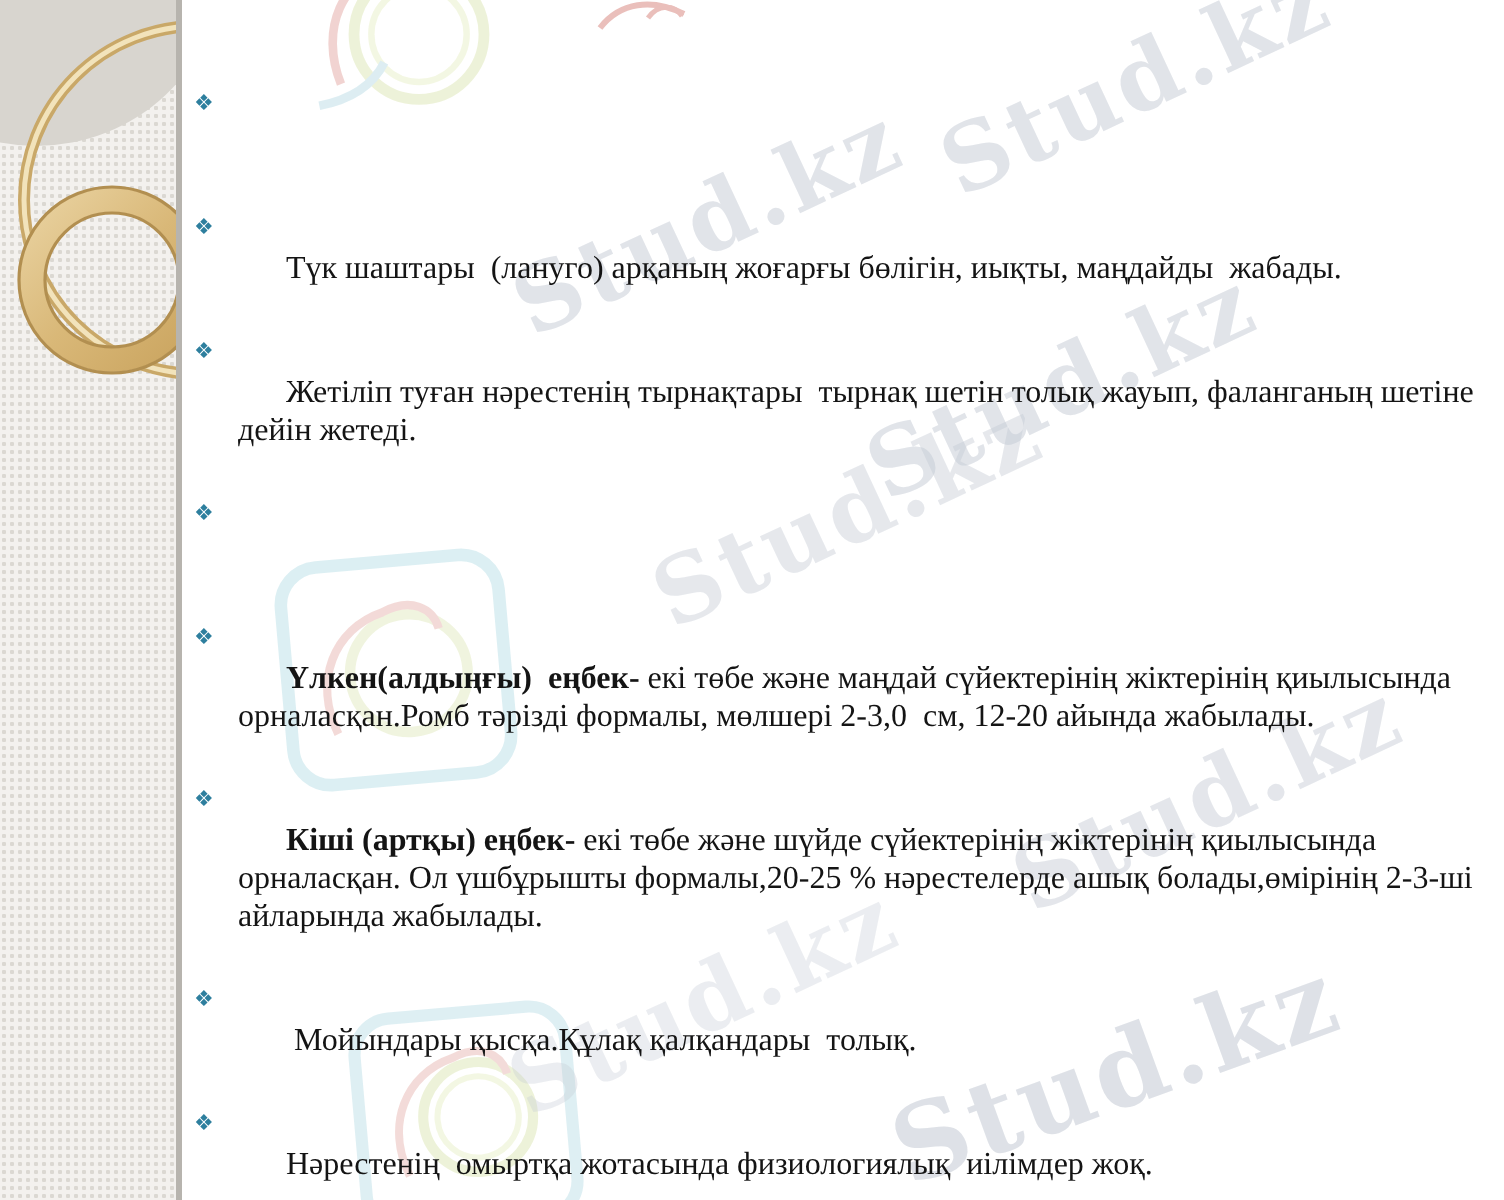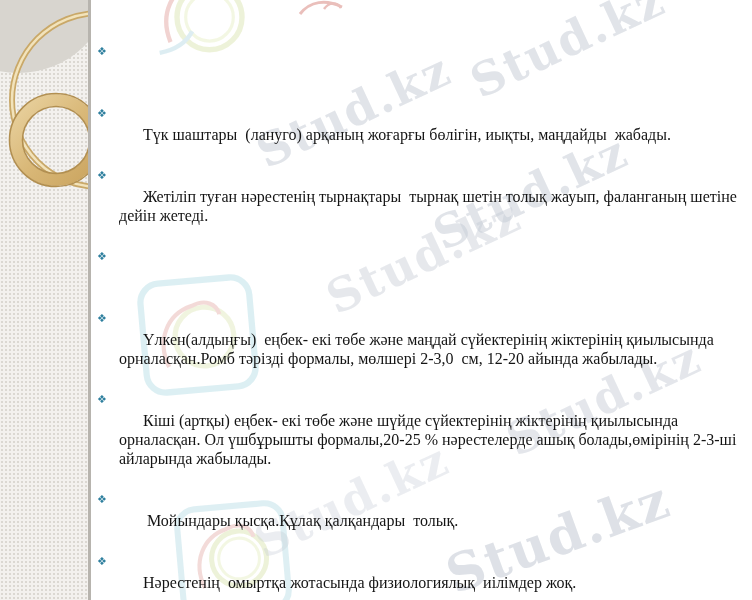--- a/index.html
+++ b/index.html
@@ -20,21 +20,21 @@
   
   .content{
     position:absolute;left:96px;top:44px;width:648px;z-index:3;
   }
   ul.bullets{list-style:none;margin:0;padding:0;font-size:16px;line-height:19px;color:#141414;}
   ul.bullets li{position:relative;padding-left:23px;margin-bottom:5px;white-space:pre-wrap;}
   .blt{
     position:absolute;left:1px;top:2px;font-size:11px;line-height:11px;
     color:#2E7F9E;font-family:"DejaVu Sans",sans-serif;
   }
-  b.run{font-weight:normal;}
+  b.run{font-weight:bold;}
   
   .wm{
     position:absolute;z-index:1;pointer-events:none;
     font-family:"DejaVu Serif",serif;font-weight:bold;letter-spacing:2px;
     color:#c4cad4;opacity:.5;font-size:46px;transform-origin:0 0;transform:rotate(-25deg);
   }
   .wm1{left:248px;top:130px;}
   .wm2{left:462px;top:60px;}
   .wm3{left:425px;top:212px;}
   .wm4{left:318px;top:276px;opacity:.42;}

